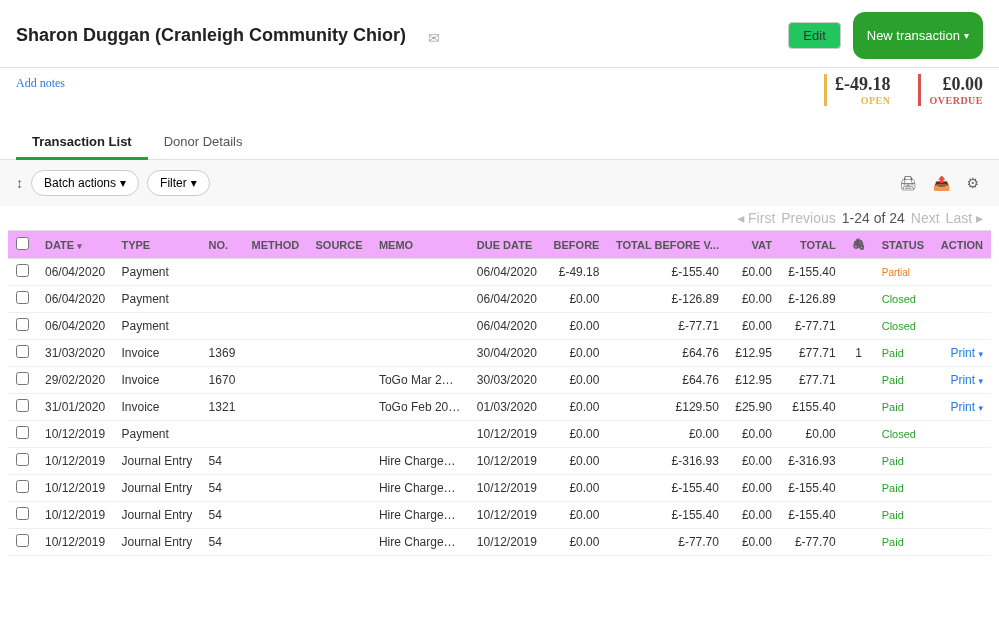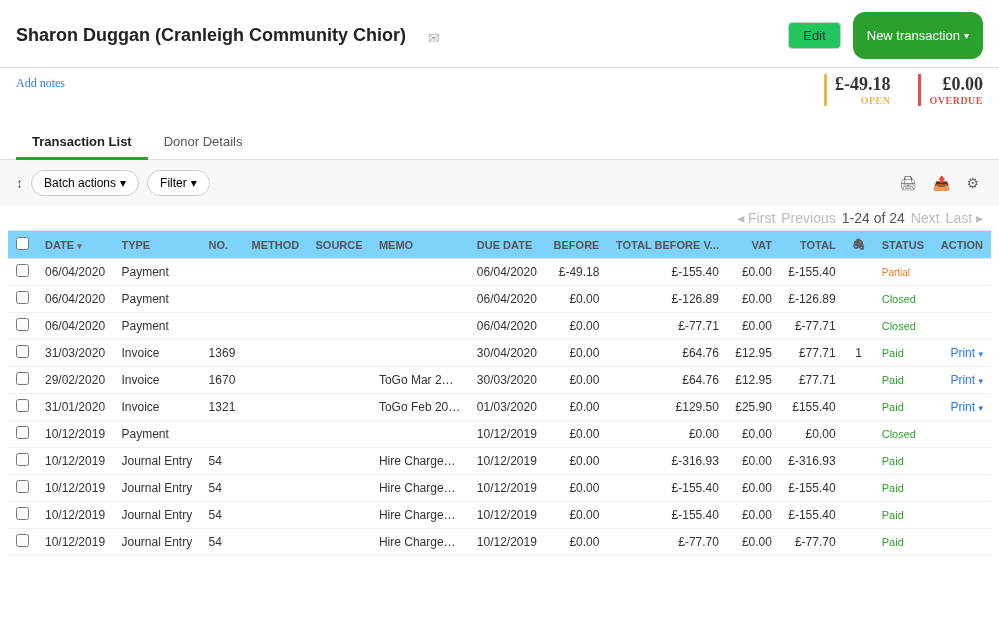--- a/index.html
+++ b/index.html
@@ -168,21 +168,21 @@
     .table-wrapper {
       overflow-x: auto;
       padding: 0 8px;
     }
     table {
       width: 100%;
       border-collapse: collapse;
       font-size: 12px;
     }
     thead tr {
-      background: #7dd3fc;
+      background: #f0abfc;
       border-top: 1px solid #e0e0e0;
       border-bottom: 1px solid #e0e0e0;
     }
     th {
       padding: 6px 8px;
       text-align: left;
       font-weight: bold;
       color: #555;
       font-size: 11px;
       white-space: nowrap;

